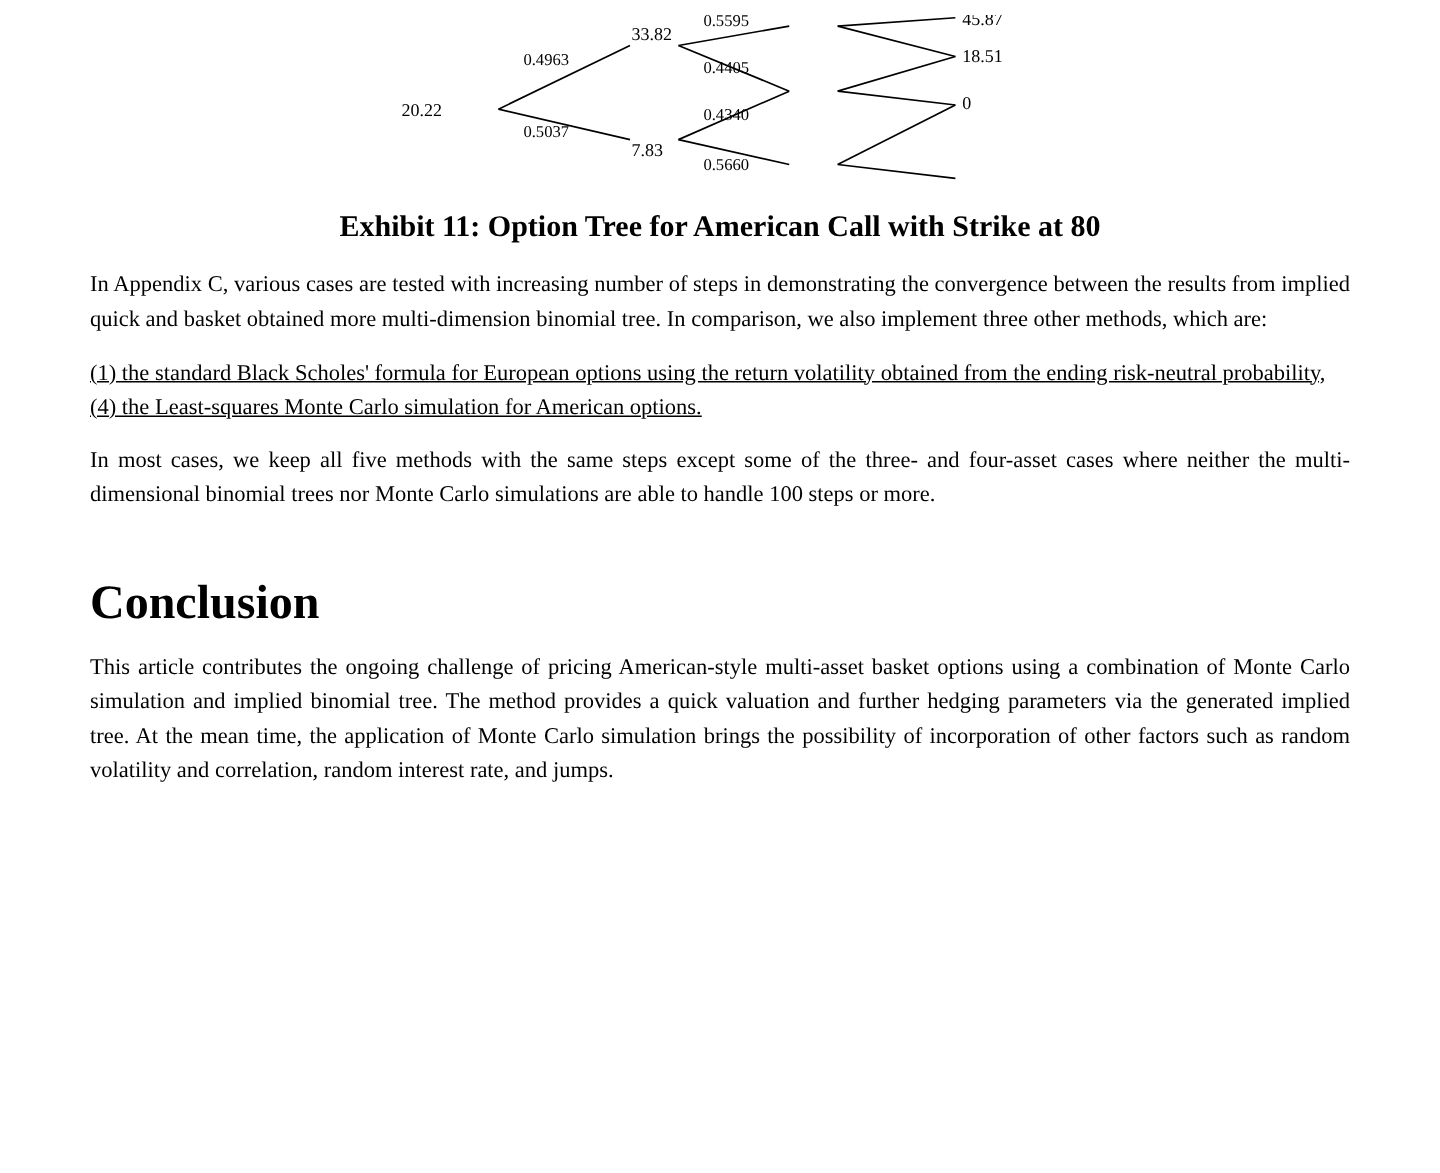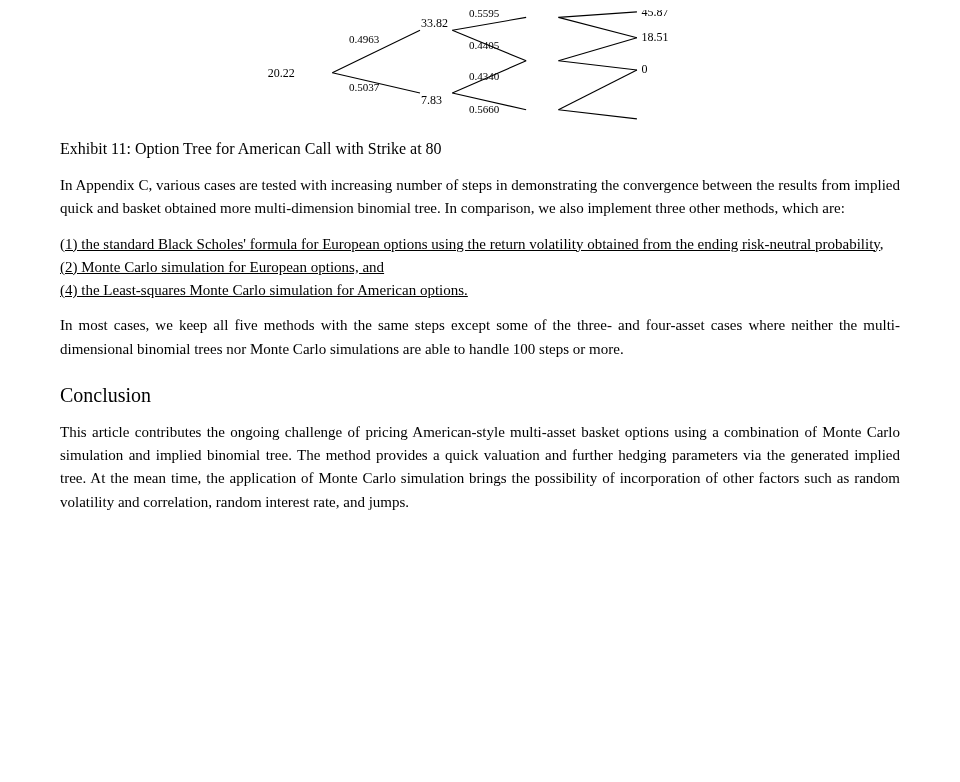--- a/index.html
+++ b/index.html
@@ -20,35 +20,35 @@
       width: 500px;
       height: 120px;
       margin: 0 auto 10px auto;
     }
     svg.tree-svg {
       position: absolute;
       top: 0; left: 0;
       width: 100%; height: 100%;
     }
     .exhibit-title {
-      text-align: left;
-      font-weight: normal;
-      font-size: 16px;
+      text-align: center;
+      font-weight: bold;
+      font-size: 20px;
       margin-bottom: 16px;
     }
     .body-text {
       text-align: justify;
       line-height: 1.55;
       margin-bottom: 12px;
       font-size: 15px;
     }
     .conclusion-heading {
-      font-size: 20px;
-      font-weight: normal;
-      margin-top: 23px;
+      font-size: 32px;
+      font-weight: bold;
+      margin-top: 40px;
       margin-bottom: 14px;
     }
     .list-item {
       margin-left: 0;
       text-align: justify;
       line-height: 1.55;
       font-size: 15px;
     }
     .methods-block {
       margin-bottom: 12px;
@@ -106,21 +106,20 @@
 
     </svg>
   </div>
 
   <div class="exhibit-title">Exhibit 11: Option Tree for American Call with Strike at 80</div>
 
   <p class="body-text">In Appendix C, various cases are tested with increasing number of steps in demonstrating the convergence between the results from implied <span>quick</span> <span>and</span> <span>basket</span> <span>obtained</span> <span>more</span> multi-dimension binomial tree. In comparison, we also implement three other methods, which are:</p>
 
   <div class="methods-block">
     <p class="list-item">(1) the standard Black Scholes' formula for European options using the return volatility obtained from the ending risk-neutral probability,</p>
-    <p class="list-item">(2) Monte Carlo simulation for European options, and</p>
     <p class="list-item">(4) the Least-squares Monte Carlo simulation for American options.</p>
   </div>
 
   <p class="body-text">In most cases, we keep all five methods with the same steps except some of the three- and four-asset cases where neither the multi-dimensional binomial trees nor Monte Carlo simulations are able to handle 100 steps or more.</p>
 
   <div class="conclusion-heading">Conclusion</div>
 
   <p class="body-text">This article contributes the ongoing challenge of pricing American-style multi-asset basket options using a combination of Monte Carlo simulation and implied binomial tree. The method provides a quick valuation and further hedging parameters via the generated implied tree. At the mean time, the application of Monte Carlo simulation brings the possibility of incorporation of other factors such as random volatility and correlation, random interest rate, and jumps.</p>
 </div>
 

